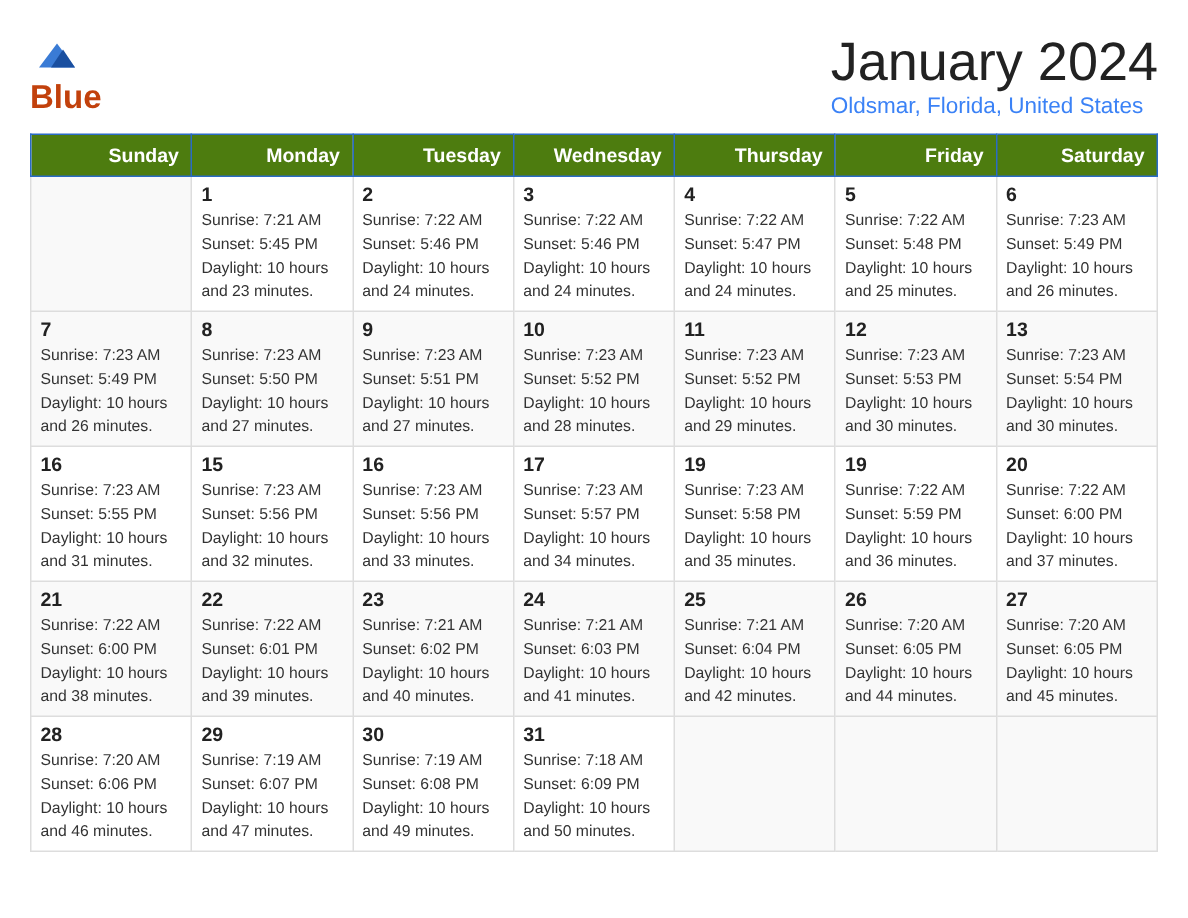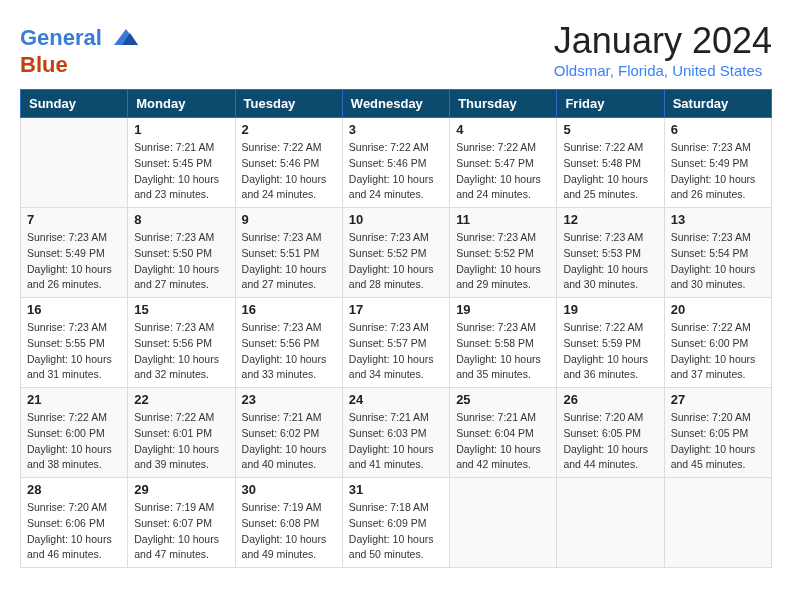--- a/index.html
+++ b/index.html
@@ -46,23 +46,23 @@
     .location-title {
       font-size: 15px;
       color: #3b82f6;
     }
     table {
       width: 100%;
       border-collapse: collapse;
       border: 1px solid #ccc;
     }
     th {
-      background-color: #0c4a6e;
+      background-color: #4d7c0f;
       color: #fff;
-      text-align: left;
+      text-align: right;
       padding: 6px 8px;
       font-size: 13px;
       border: 1px solid #2a6bc5;
     }
     td {
       vertical-align: top;
       padding: 4px 6px;
       border: 1px solid #ddd;
       width: 107px;
       min-height: 85px;
@@ -91,21 +91,20 @@
       background: #f0f0f0;
     }
   </style>
 </head>
 <body>
 
 <div class="header-area">
   <div class="logo">
     <div>
       <div class="logo-text">
-        <span>General</span>
         <svg class="logo-icon" viewBox="0 0 40 30" xmlns="http://www.w3.org/2000/svg" style="display:inline-block;vertical-align:middle;">
           <polygon points="5,25 20,5 35,25" fill="#3a7bd5"></polygon>
           <polygon points="15,25 25,10 35,25" fill="#1a4fa0"></polygon>
         </svg>
       </div>
       <div class="logo-text" style="color:#c2410c;font-size:22px;">Blue</div>
     </div>
   </div>
   <div class="title-area">
     <div class="month-title">January 2024</div>

